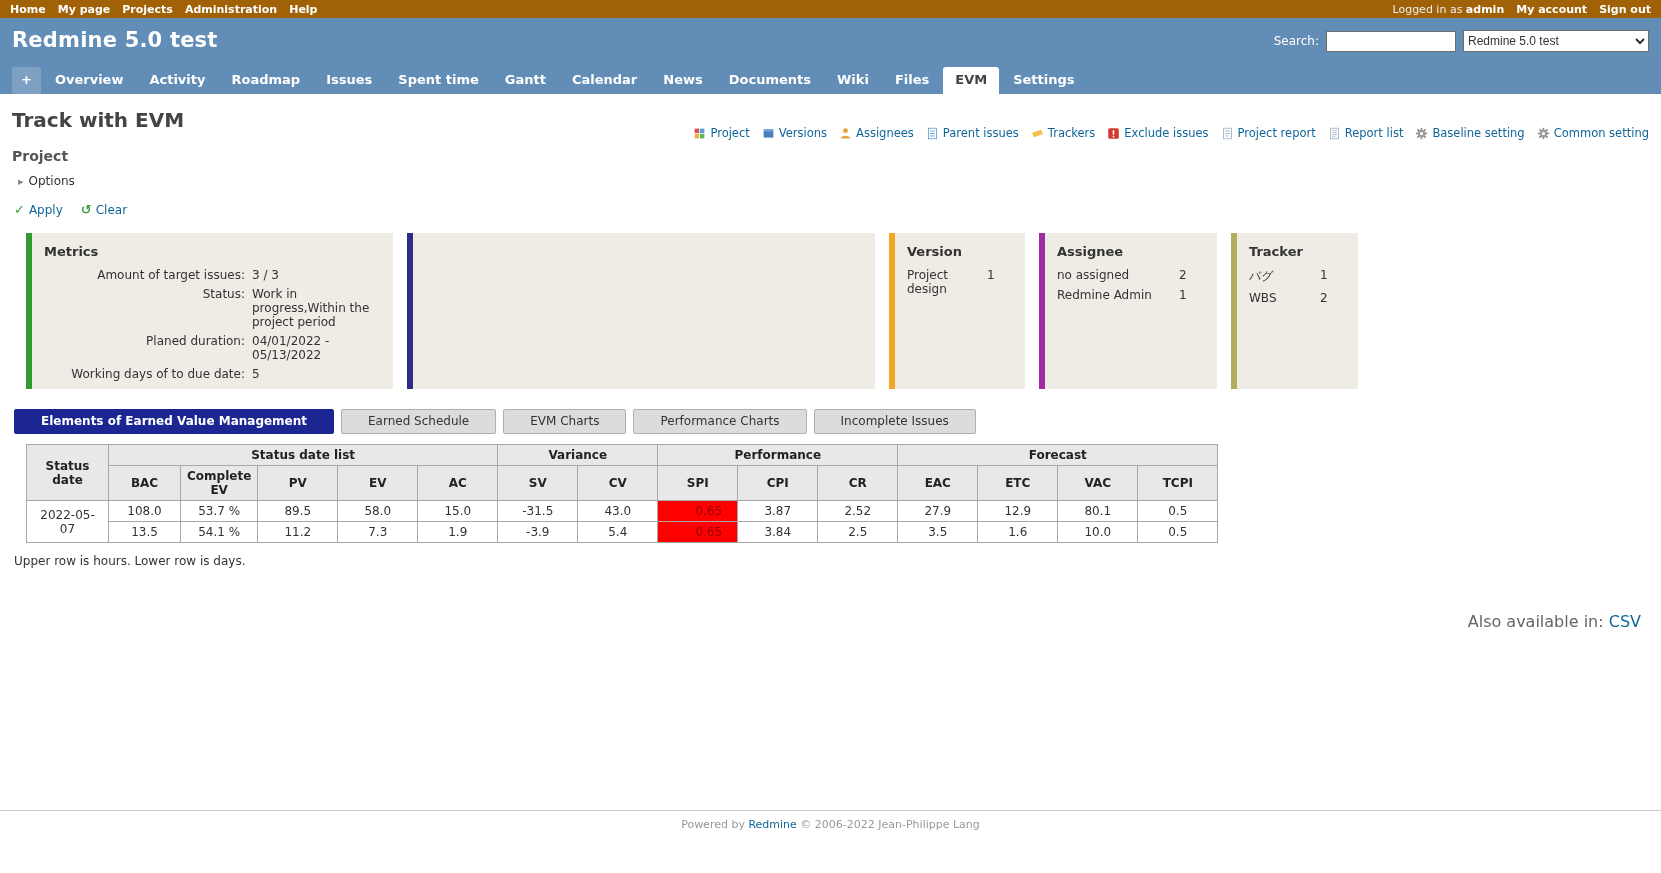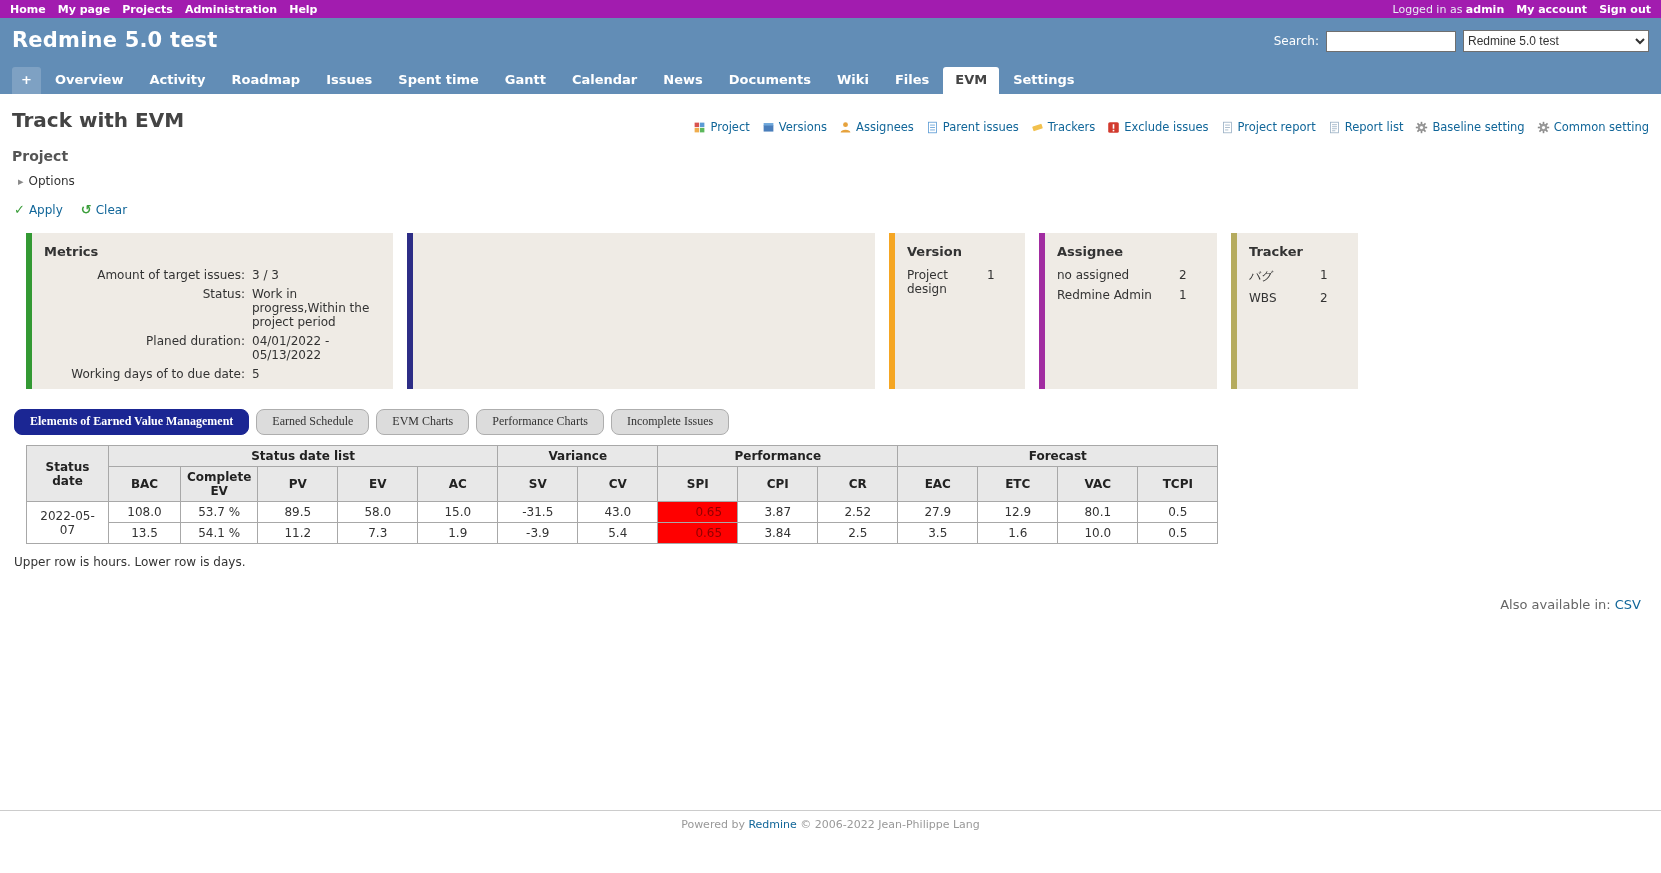--- a/index.html
+++ b/index.html
@@ -1,41 +1,41 @@
 <!DOCTYPE html>
 <html><head>
 <meta charset="utf-8">
 <style>
   * { box-sizing: border-box; }
   body { margin:0; background:#fff; color:#333; font-family:"DejaVu Sans","Liberation Sans",sans-serif; }
   a { text-decoration:none; }
 
   
-  #top-menu { background:#a21caf; color:#fff; font-size:11px; height:18px; display:flex; justify-content:space-between; padding:0 10px; }
+  #top-menu { background:#a16207; color:#fff; font-size:11px; height:18px; display:flex; justify-content:space-between; padding:0 10px; }
   .tm-left, .tm-right { display:flex; align-items:center; gap:12px; }
   #top-menu a { color:#fff; font-weight:bold; }
   .tm-loggedin { font-weight:normal; color:#e8eef4; }
   .tm-loggedin b { color:#fff; }
 
   
   #header { background:#628DB6; padding:8px 12px 0; position:relative; }
   #header h1 { margin:2px 0 0; font-size:21px; color:#fff; letter-spacing:0.2px; }
   #quick-search { position:absolute; top:12px; right:12px; display:flex; align-items:center; gap:7px; font-size:12px; color:#fff; }
   #quick-search input { width:130px; height:21px; border:1px solid #6f6f6f; padding:2px 4px; font-size:12px; }
   #quick-search select { width:186px; height:22px; font-size:12px; border:1px solid #6f6f6f; background:#fff; color:#333; }
 
   
   #main-menu { margin-top:15px; display:flex; align-items:flex-end; gap:2px; }
   #main-menu a { color:#fff; font-weight:bold; font-size:13px; padding:5px 12px 7px; border-radius:3px 3px 0 0; }
   #main-menu a.plus-tab { background:rgba(255,255,255,.18); padding:5px 9px 7px; }
   #main-menu a.active { background:#fff; color:#444; }
 
   
   #content { padding:10px 12px 0; min-height:706px; }
-  .title-row { display:flex; justify-content:space-between; align-items:center;gap:43px; }
+  .title-row { display:flex; justify-content:space-between; align-items:flex-end;gap:43px; }
   .page-title { font-size:20px; color:#444; margin:4px 0 8px; font-weight:bold; }
   .contextual { display:flex; gap:12px; font-size:11.5px; margin-top:10px; white-space:nowrap; }
   .contextual a { color:#116699; display:flex; align-items:center; gap:4px; }
   .icon-svg { width:13px; height:13px; display:inline-block; }
   .section-title { font-size:14px; color:#555; margin:8px 0 10px; font-weight:bold; }
   .options-toggle { font-size:12px; color:#333; margin:2px 0 14px 6px; cursor:pointer; }
   .options-toggle .arrow { color:#888; margin-right:5px; font-size:11px; }
   .actions { display:flex; gap:18px; font-size:12px; margin:4px 0 16px 2px; }
   .actions a { color:#116699; display:flex; align-items:center; gap:4px; }
   .glyph-green { color:#3B9E3B; font-weight:bold; font-size:13px; }
@@ -52,35 +52,35 @@
   .kv { display:grid; grid-template-columns:208px 1fr; row-gap:5px; }
   .kv-baseline { grid-template-columns:135px 1fr; }
   .kv .k { text-align:right; padding-right:7px; }
   .alert { color:#CC0000; font-weight:bold; }
   .more-link { grid-column:2; text-align:right; margin-top:3px; padding-right:28px; }
   .more-link a { color:#116699; }
   .count-list { display:grid; grid-template-columns:1fr 26px; row-gap:6px; }
 
   
   .view-tabs { display:flex; gap:7px; margin:20px 0 10px 2px; font-size:12px; }
-  .vtab { padding:4px 15px 5px; border-radius:8px; border:1px solid #AEAEAE; background:#DCDCDC; color:#333; cursor:pointer;font-family:Liberation Serif, serif; }
+  .vtab { padding:4px 26px 5px; border-radius:2px; border:1px solid #AEAEAE; background:#DCDCDC; color:#333; cursor:pointer; }
   .vtab.active { background:#1B2693; border-color:#1B2693; color:#fff; font-weight:bold; }
 
   
   .evm-table { border-collapse:collapse; margin-left:14px; font-size:12px; }
   .evm-table th, .evm-table td { border:1px solid #A8A8A8; padding:3px 6px; text-align:center; }
   .evm-table thead th { background:#E8E8E8; color:#222; }
   .evm-table td { background:#fff; }
   th.col-date { width:82px; }
   th.col-n { width:80px; }
   th.col-bac { width:72px; }
   th.col-cev { width:70px; }
   td.spi { background:#FF0000; color:#900000;padding-left:28px; }
   .table-note { font-size:12px; margin:11px 0 0 2px; }
-  .csv-row { text-align:right; font-size:13px; color:#666; margin-top:28px; padding-right:8px; }
+  .csv-row { text-align:right; font-size:16px; color:#666; margin-top:44px; padding-right:8px; }
   .csv-row a { color:#116699; }
 
   
   #footer { border-top:1px solid #CCC; text-align:center; font-size:11px; color:#999; padding:7px 0 32px; margin-top:10px; }
   #footer a { color:#116699; }
 </style>
 </head>
 <body>
 
 <div id="top-menu">

